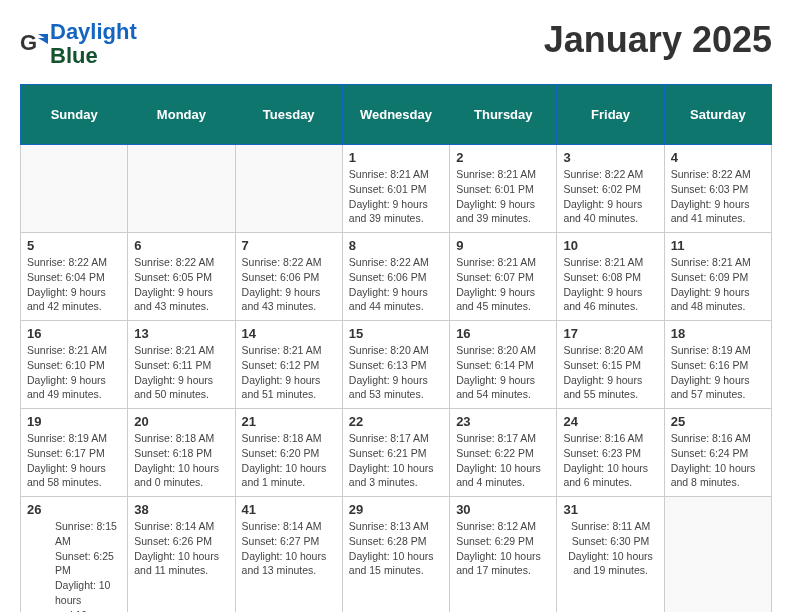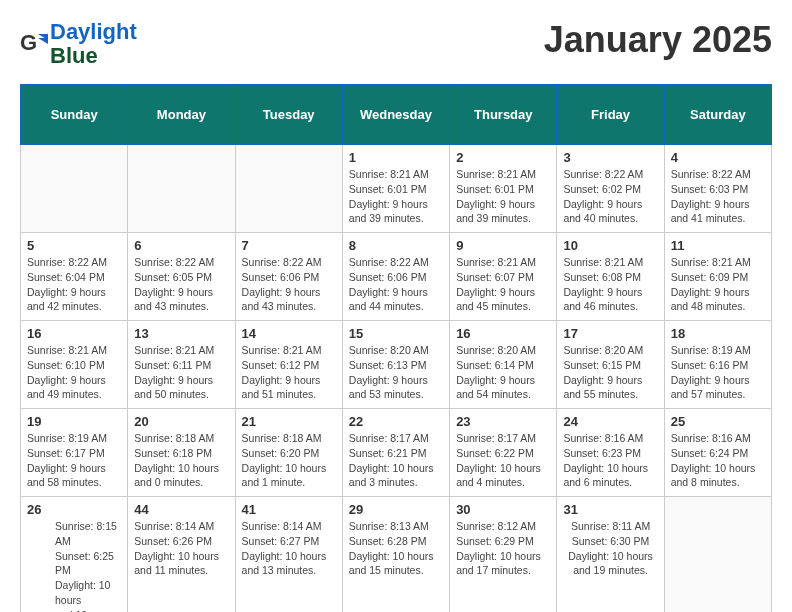--- a/index.html
+++ b/index.html
@@ -306,21 +306,21 @@
       </tr>
       <tr>
         <td>
           <div class="day-number">26</div>
           <div class="day-info" style="white-space: pre-line; margin-left: 28px;">Sunrise: 8:15 AM
 Sunset: 6:25 PM
 Daylight: 10 hours
 and 10 minutes.</div>
         </td>
         <td>
-          <div class="day-number">44</div>
+          <div class="day-number">38</div>
           <div class="day-info" style="white-space: pre-line;">Sunrise: 8:14 AM
 Sunset: 6:26 PM
 Daylight: 10 hours
 and 11 minutes.</div>
         </td>
         <td>
           <div class="day-number">41</div>
           <div class="day-info" style="white-space: pre-line;">Sunrise: 8:14 AM
 Sunset: 6:27 PM
 Daylight: 10 hours

